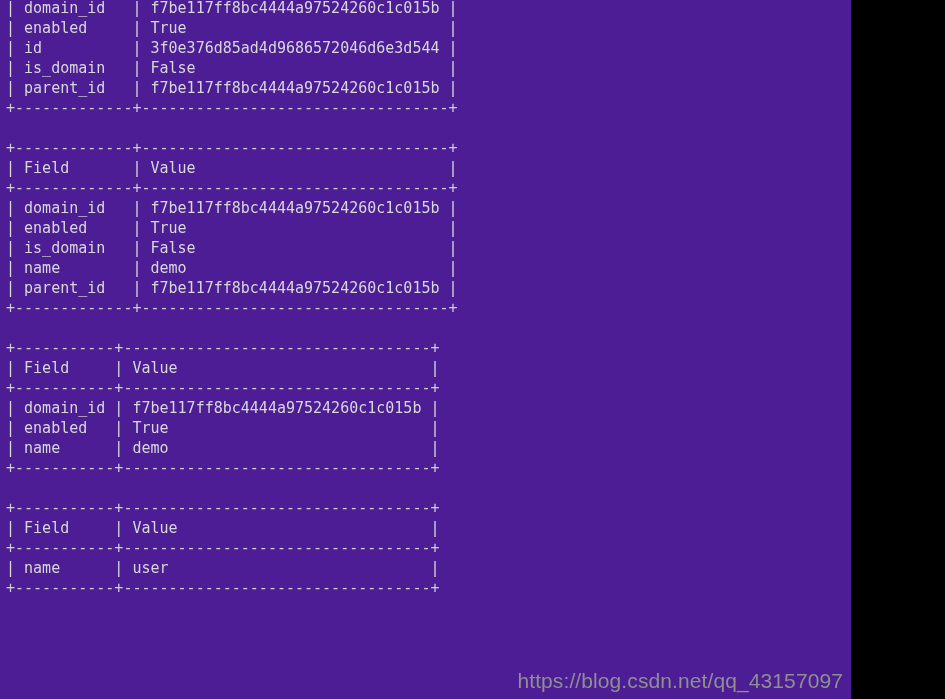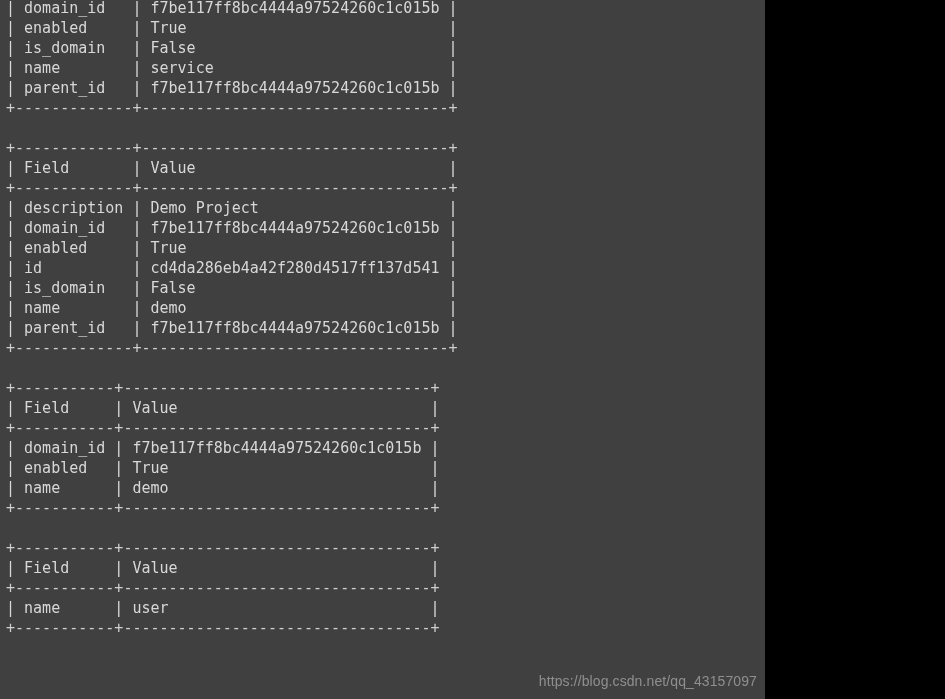--- a/index.html
+++ b/index.html
@@ -10,23 +10,23 @@
   }
   body {
     width: 945px;
     height: 699px;
     overflow: hidden;
     font-family: "DejaVu Sans Mono", "Liberation Mono", monospace;
   }
 
   #terminal {
     position: relative;
-    width: 765px;
+    width: 851px;
     height: 699px;
-    background: #404040;
+    background: #4c1d95;
     color: #d8d8d8;
     font-family: "DejaVu Sans Mono", "Liberation Mono", monospace;
     font-size: 15px;
     line-height: 20px;
     box-sizing: border-box;
     padding: 0;
     overflow: hidden;
   }
 
   
@@ -54,46 +54,44 @@
   .blank-line {
     height: 20px;
   }
 
   
   #watermark {
     position: absolute;
     right: 8px;
     bottom: 8px;
     font-family: "Liberation Sans", "DejaVu Sans", sans-serif;
-    font-size: 14px;
+    font-size: 21px;
     color: #8f8f8f;
     letter-spacing: 0.1px;
     white-space: pre;
   }
 </style>
 </head>
 <body>
 
 <div id="terminal">
 
   <div id="scrollback">
       <div class="term-line">| domain_id   | f7be117ff8bc4444a97524260c1c015b |</div>
       <div class="term-line">| enabled     | True                             |</div>
+      <div class="term-line">| id          | 3f0e376d85ad4d9686572046d6e3d544 |</div>
       <div class="term-line">| is_domain   | False                            |</div>
-      <div class="term-line">| name        | service                          |</div>
       <div class="term-line">| parent_id   | f7be117ff8bc4444a97524260c1c015b |</div>
       <div class="term-line rule">+-------------+----------------------------------+</div>
       <div class="blank-line"></div>
       <div class="term-line rule">+-------------+----------------------------------+</div>
       <div class="term-line">| Field       | Value                            |</div>
       <div class="term-line rule">+-------------+----------------------------------+</div>
-      <div class="term-line">| description | Demo Project                     |</div>
       <div class="term-line">| domain_id   | f7be117ff8bc4444a97524260c1c015b |</div>
       <div class="term-line">| enabled     | True                             |</div>
-      <div class="term-line">| id          | cd4da286eb4a42f280d4517ff137d541 |</div>
       <div class="term-line">| is_domain   | False                            |</div>
       <div class="term-line">| name        | demo                             |</div>
       <div class="term-line">| parent_id   | f7be117ff8bc4444a97524260c1c015b |</div>
       <div class="term-line rule">+-------------+----------------------------------+</div>
       <div class="blank-line"></div>
       <div class="term-line rule">+-----------+----------------------------------+</div>
       <div class="term-line">| Field     | Value                            |</div>
       <div class="term-line rule">+-----------+----------------------------------+</div>
       <div class="term-line">| domain_id | f7be117ff8bc4444a97524260c1c015b |</div>
       <div class="term-line">| enabled   | True                             |</div>

